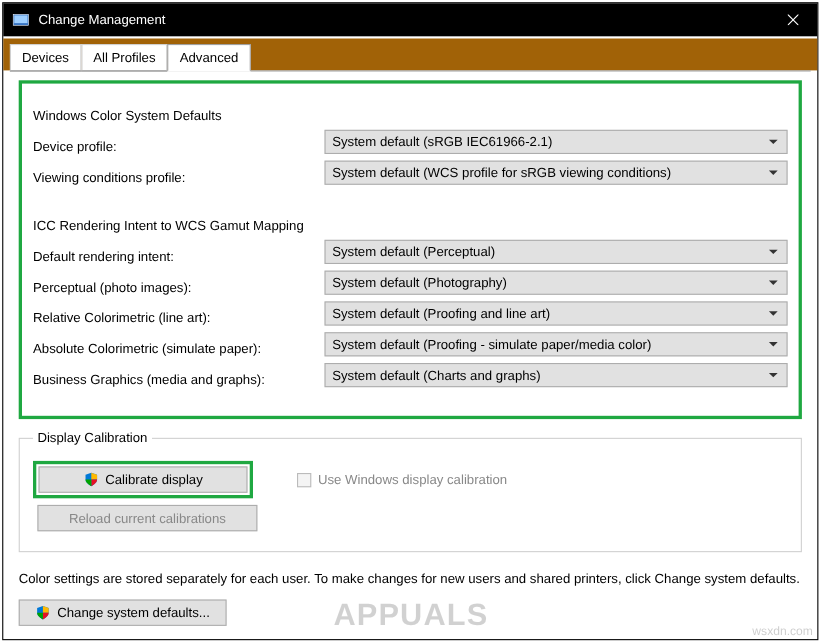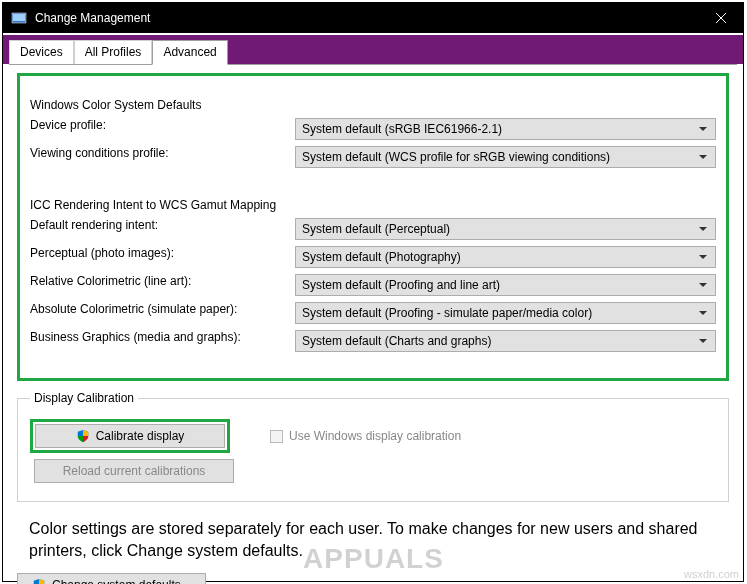--- a/index.html
+++ b/index.html
@@ -2,43 +2,43 @@
 <html><head>
   <meta charset="utf-8">
   <style>
     * { box-sizing: border-box; font-family: "Segoe UI", Tahoma, sans-serif; font-size: 12px; }
     body { margin: 0; background: #fff; width: 747px; height: 584px; overflow: hidden; }
     .window { width: 742px; height: 580px; margin: 2px; border: 1px solid #000; background: #fff; display: flex; flex-direction: column; }
     .titlebar { background: #000; color: #fff; height: 30px; display: flex; align-items: center; padding: 0 0 0 8px; }
     .titlebar .icon { width: 16px; height: 16px; margin-right: 8px; display:flex;align-items:center;justify-content:center; }
     .titlebar .title { flex: 1; font-size: 12px; }
     .titlebar .close { width: 45px; height: 30px; display: flex; align-items: center; justify-content: center; cursor: pointer; font-size: 14px; }
-    .tabs { display: flex; padding: 4px 6px 0 6px; background: #701a75; margin-top: 2px; text-align: center; }
+    .tabs { display: flex; padding: 4px 6px 0 6px; background: #a16207; margin-top: 2px; text-align: center; }
     .tab { padding: 4px 10px 5px 10px; border: 1px solid transparent; cursor: pointer; position: relative; top: 1px; background:#fff; }
     .tab.active { border: 1px solid #a0a0a0; border-bottom: 1px solid #fff; background: #fff; z-index: 2; }
     .tab:not(.active) { border: 1px solid #d0d0d0; border-bottom: 1px solid #a0a0a0; }
     .tab-border { border-top: 1px solid #a0a0a0; margin: 0 6px; position: relative; top: 0; }
     .content { padding: 8px 14px 10px 14px; flex: 1; display: flex; flex-direction: column; }
     .highlight-box { border: 3px solid #1fa841; padding: 8px 10px 10px 10px; margin-bottom: 10px; }
     fieldset { border: 1px solid #d0d0d0; padding: 8px 24px 12px 12px; margin: 0 0 10px 0; }
     fieldset.noborder { border: none; padding: 4px 0 0 0; }
     legend { padding: 0 4px; font-size: 12px; }
-    .row { display: flex; align-items: flex-start; margin: 6px 0; gap: 10px; }
+    .row { display: flex; align-items: flex-end; margin: 6px 0; gap: 10px; }
     .row .label { width: 255px; font-size: 12px; }
     .select { flex: 1; height: 22px; border: 1px solid #adadad; background: #e1e1e1; display: flex; align-items: center; padding: 0 20px 0 6px; position: relative; cursor: pointer; font-size: 12px; }
     .select::after { content: ""; position: absolute; right: 8px; top: 50%; transform: translateY(-50%); border-left: 4px solid transparent; border-right: 4px solid transparent; border-top: 4px solid #333; }
     .section-title { font-size: 12px; margin: 10px 0 4px 0; }
     .btn { height: 24px; border: 1px solid #adadad; background: #e1e1e1; padding: 0 14px; display: inline-flex; align-items: center; gap: 6px; cursor: pointer; font-size: 12px; }
     .btn.disabled { color: #888; cursor: default; }
     .btn .shield { width: 14px; height: 14px; }
     .btn-highlight { border: 3px solid #1fa841; display: inline-block; padding: 2px; }
     .calib-row { display: flex; align-items: center; gap: 40px; margin: 6px 0; }
     .checkbox { display: flex; align-items: center; gap: 6px; color: #888; }
     .checkbox .box { width: 13px; height: 13px; border: 1px solid #bbb; background: #f4f4f4; }
-    .bottom-text { font-size: 16px; margin: 6px 0 10px 12px; line-height: 1.4; }
+    .bottom-text { font-size: 12px; margin: 6px 0 10px 0; line-height: 1.4; }
     .bottom-bar { display: flex; justify-content: flex-end; padding: 8px 14px 12px 14px; }
     .watermark { position: absolute; bottom: 9px; left: 50%; transform: translateX(-50%); font-size: 28px; font-weight: 700; color: rgba(0,0,0,0.18); letter-spacing: 1px; pointer-events:none; }
     .watermark2 { position: absolute; bottom: 4px; right: 8px; font-size: 11px; color: rgba(0,0,0,0.2); pointer-events:none;}
   </style>
 </head>
 <body>
 
 <div class="window">
   <div class="titlebar">
     <span class="icon">

